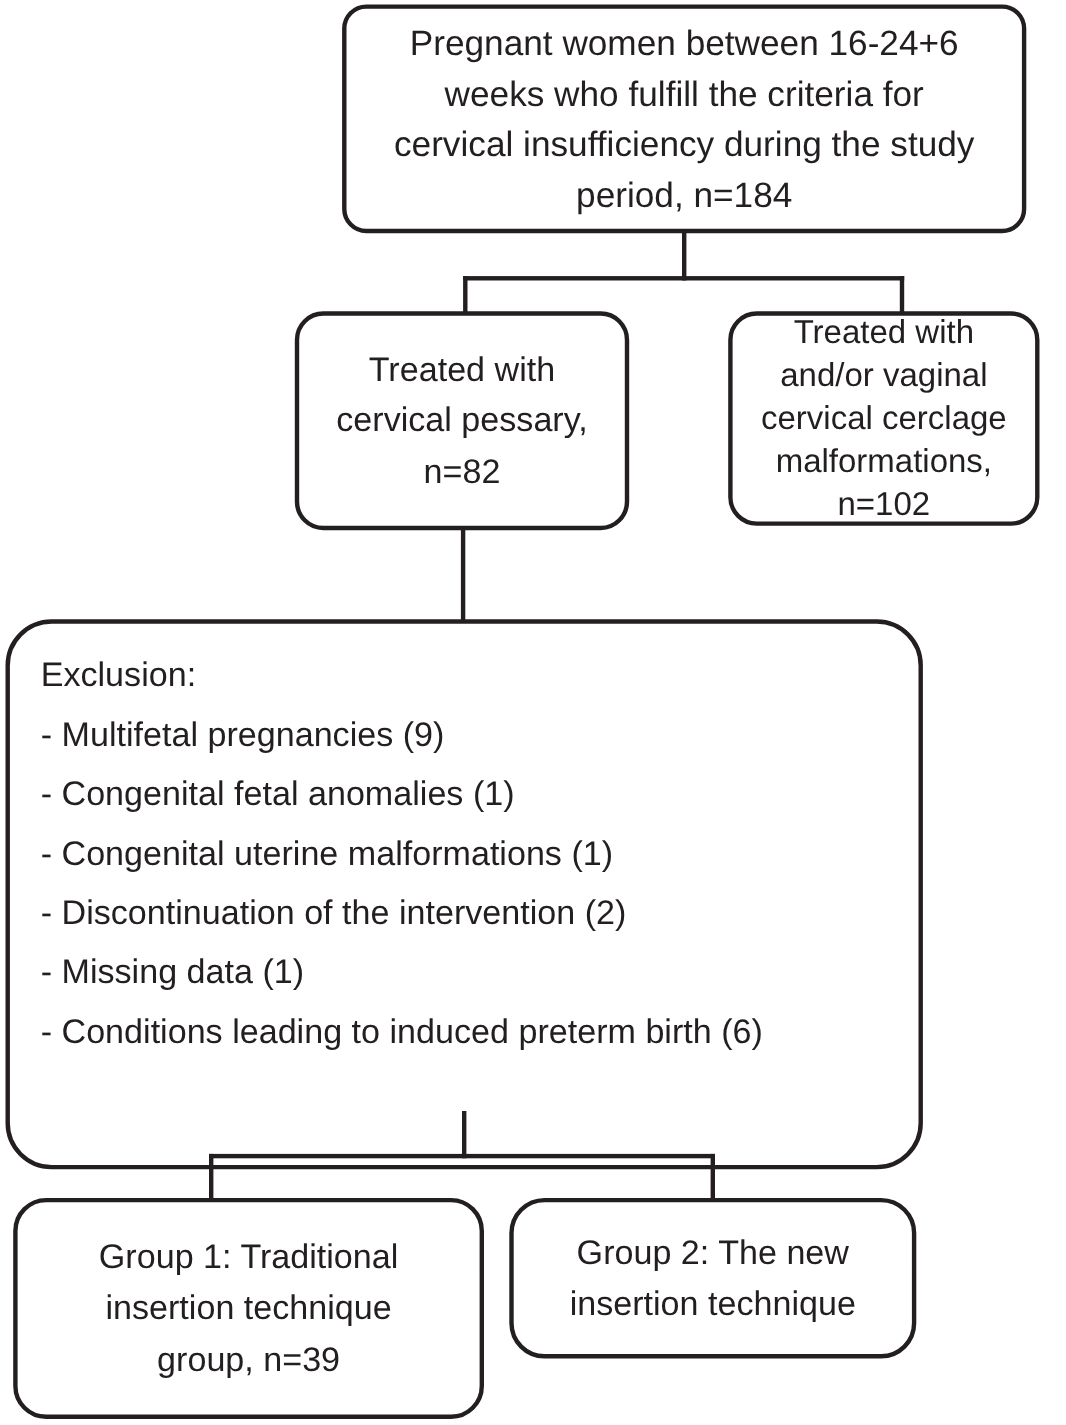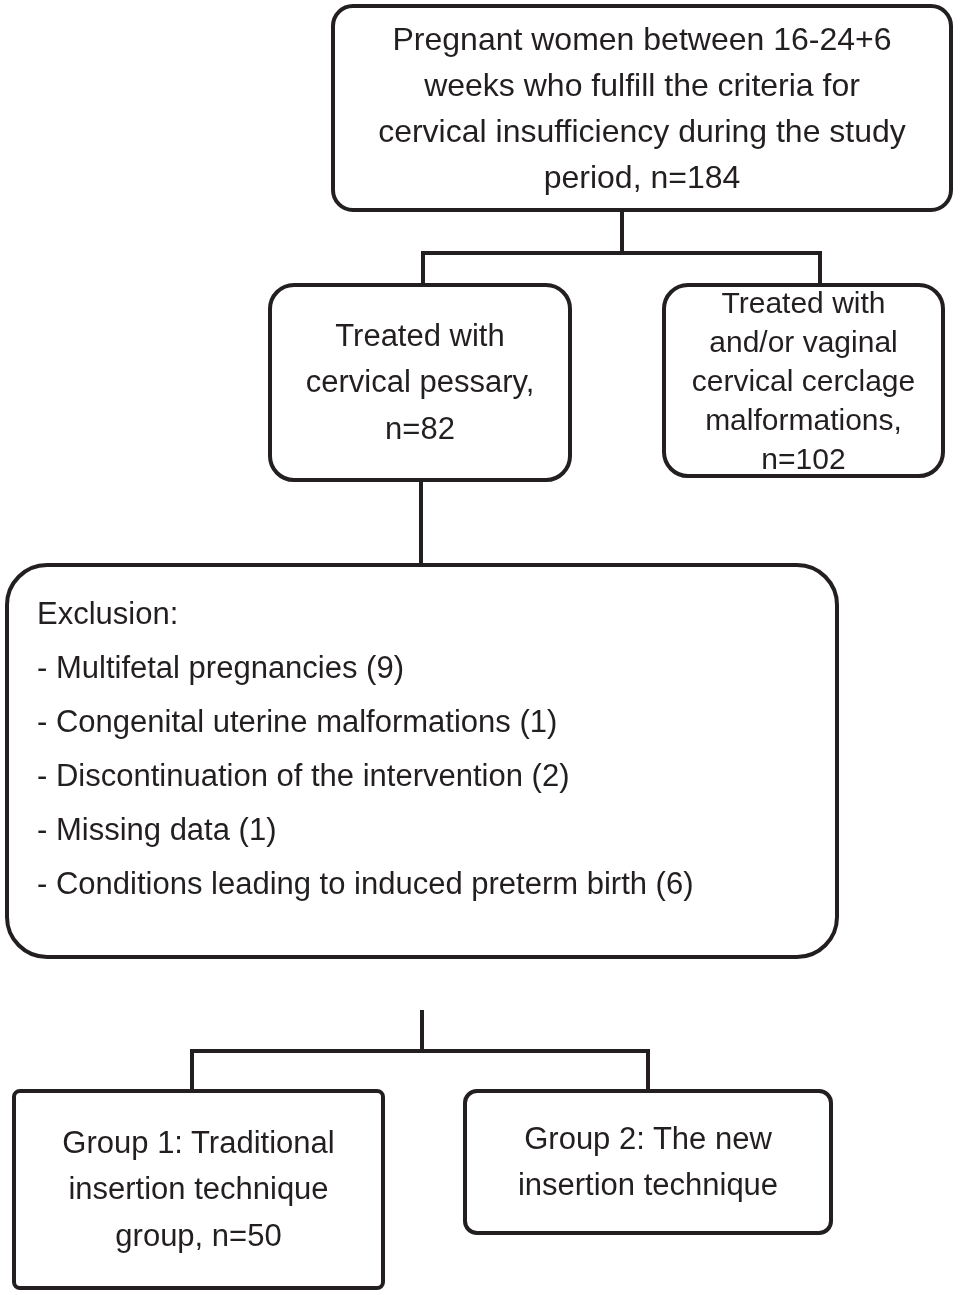--- a/index.html
+++ b/index.html
@@ -27,30 +27,30 @@
     align-items: center;
     text-align: center;
     font-size: 31px;
     line-height: 1.48;
     color: #231f20;
   }
   .line-seg {
     position: absolute;
     background: #231f20;
   }
-  #box-population { left: 311px; top: 4px;    width: 622px; height: 208px; border-radius: 22px; font-size: 32px; line-height: 1.44; margin-left: 20px; }
+  #box-population { left: 311px; top: 4px;    width: 622px; height: 208px; border-radius: 22px; font-size: 32px; line-height: 1.44; }
   #box-pessary    { left: 268px; top: 283px;  width: 304px; height: 199px; border-radius: 26px; line-height: 1.5; }
   #box-cerclage   { left: 662px; top: 283px;  width: 283px; height: 195px; border-radius: 26px; font-size: 30px; line-height: 1.3; }
   #box-exclusion  {
-    left: 5px; top: 563px; width: 834px; height: 396px; border-radius: 42px;
+    left: 5px; top: 563px; width: 834px; height: 500px; border-radius: 42px;
     justify-content: flex-start; align-items: flex-start; text-align: left;
     padding: 20px 28px; line-height: 1.74; font-size: 31px;
   }
-  #box-group1     { left: 12px;  top: 1089px; width: 373px; height: 201px; border-radius: 8px; line-height: 1.5; }
-  #box-group2     { left: 463px; top: 1089px; width: 370px; height: 146px; border-radius: 14px; line-height: 1.5; }
+  #box-group1     { left: 12px;  top: 1089px; width: 428px; height: 201px; border-radius: 30px; line-height: 1.5; }
+  #box-group2     { left: 463px; top: 1089px; width: 370px; height: 146px; border-radius: 32px; line-height: 1.5; }
 
   
   #conn-top-stub       { left: 620px; top: 210px;  width: 4px;   height: 45px; }
   #conn-top-branch     { left: 421px; top: 251px;  width: 401px; height: 4px;  }
   #conn-top-drop-left  { left: 421px; top: 251px;  width: 4px;   height: 34px; }
   #conn-top-drop-right { left: 818px; top: 251px;  width: 4px;   height: 34px; }
   
   #conn-mid-stub       { left: 419px; top: 480px;  width: 4px;   height: 85px; }
   
   #conn-low-stub       { left: 420px; top: 1010px; width: 4px;   height: 43px; }
@@ -87,35 +87,36 @@
     <div>cervical cerclage</div>
     <div>malformations,</div>
     <div>n=102</div>
   </div>
 
   <div class="line-seg" id="conn-mid-stub"></div>
 
   <div class="box" id="box-exclusion">
     <div>Exclusion:</div>
     <div>- Multifetal pregnancies (9)</div>
+    <div>- Congenital fetal anomalies (1)</div>
     <div>- Congenital uterine malformations (1)</div>
     <div>- Discontinuation of the intervention (2)</div>
     <div>- Missing data (1)</div>
     <div>- Conditions leading to induced preterm birth (6)</div>
   </div>
 
   <div class="line-seg" id="conn-low-stub"></div>
   <div class="line-seg" id="conn-low-branch"></div>
   <div class="line-seg" id="conn-low-drop-left"></div>
   <div class="line-seg" id="conn-low-drop-right"></div>
 
   <div class="box" id="box-group1">
     <div>Group 1: Traditional</div>
     <div>insertion technique</div>
-    <div>group, n=50</div>
+    <div>group, n=39</div>
   </div>
 
   <div class="box" id="box-group2">
     <div>Group 2: The new</div>
     <div>insertion technique</div>
   </div>
 
 </div>
 
 </body></html>

